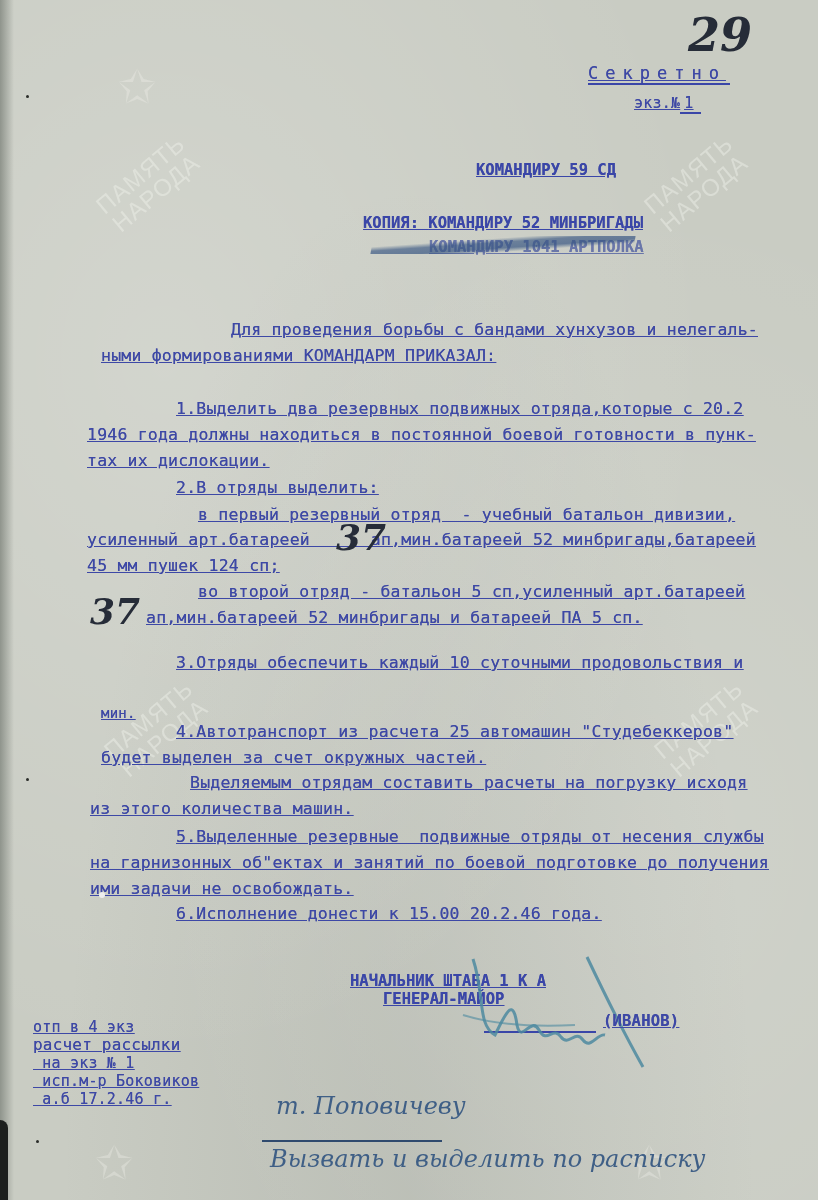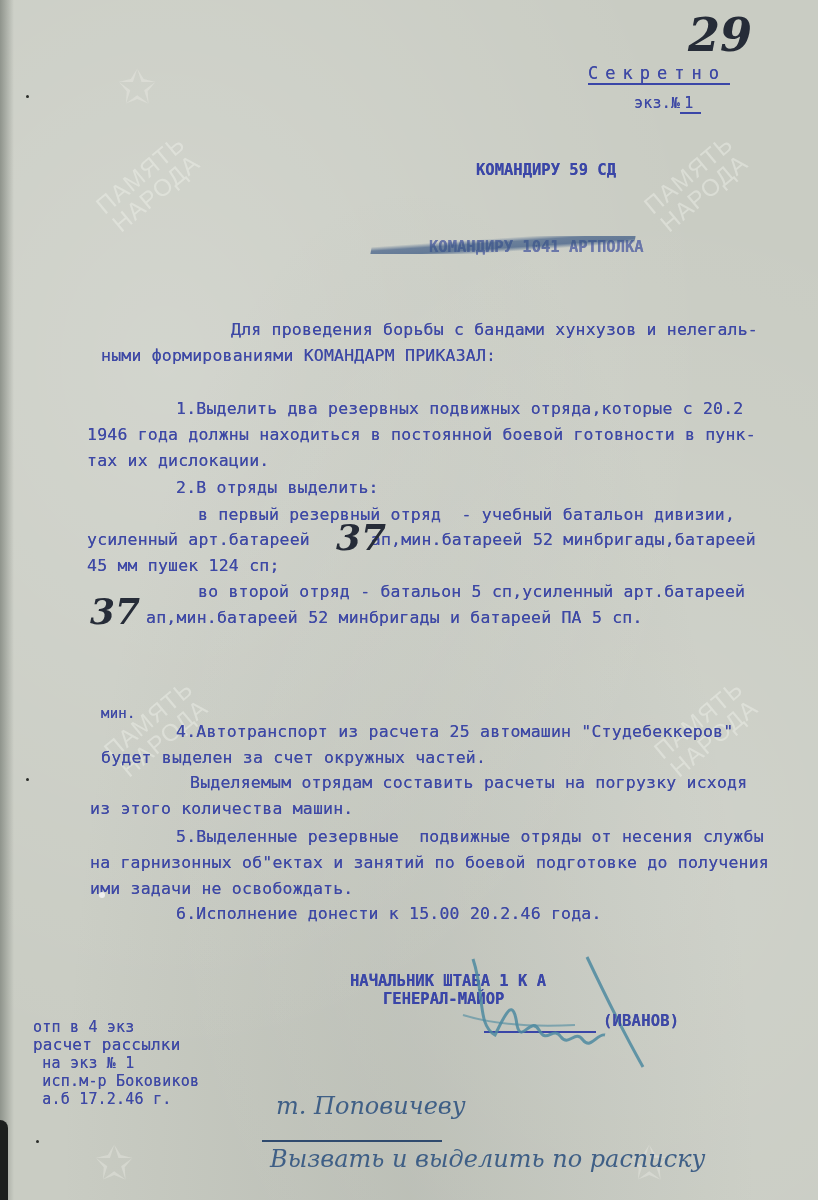--- a/index.html
+++ b/index.html
@@ -24,20 +24,21 @@
     position: absolute; left: 0; bottom: 0; width: 8px; height: 80px;
     background: #1c1f1d; border-top-right-radius: 8px;
   }
   .tw {
     position: absolute; white-space: pre;
     font-family: "DejaVu Sans Mono", "Liberation Mono", monospace;
     color: #3d48a6;
     font-size: 16.5px;
     letter-spacing: 0.2px;
     text-shadow: 0 0 0.6px rgba(40,50,150,0.7);
+    text-decoration: underline;
   }
   .tw.caps { font-weight: bold; font-size: 15.5px; color: #3a46a8; letter-spacing: 0; padding-left: 45px; }
   .tw.spaced { letter-spacing: 7px; }
   .underline { border-bottom: 2px solid #3a46a8; }
   .struck {
     position: absolute; left: 372px; top: 236px; width: 262px; height: 18px;
     background: linear-gradient(176deg, rgba(60,90,140,0) 30%, rgba(55,85,130,0.65) 42%, rgba(55,85,130,0.7) 58%, rgba(60,90,140,0) 70%);
     transform: skewX(-10deg);
   }
   .hand {
@@ -92,39 +93,41 @@
     <div>НАРОДА</div>
   </div>
   <div class="star" style="left:95px; top:1140px;">✩</div>
   <div class="star" style="left:630px; top:1140px;">✩</div>
 
   <div class="hand dark" style="left:688px; top:8px; font-size:46px; font-weight:bold;">29</div>
   <div class="tw spaced underline" style="left:588px; top:63px; font-size:17px; padding-right:4px;">Секретно</div>
   <div class="tw" style="left:634px; top:94px; font-size:15px;"><span>экз.№</span><span class="underline" style="padding:0 8px 0 4px;">1</span></div>
 
   <div class="tw caps" style="left:431px; top:161px;">КОМАНДИРУ 59 СД</div>
+  <div class="tw caps" style="left:318px; top:214px;"><span>КОПИЯ:</span> <span>КОМАНДИРУ 52 МИНБРИГАДЫ</span></div>
   <div class="tw caps" style="left:384px; top:238px; color:#4a5aa0; opacity:0.75;">КОМАНДИРУ 1041 АРТПОЛКА</div>
   <div class="struck"></div>
 
   <div class="tw" style="left:231px; top:320px;">Для проведения борьбы с бандами хунхузов и нелегаль-</div>
   <div class="tw" style="left:101px; top:346px;">ными формированиями КОМАНДАРМ ПРИКАЗАЛ:</div>
 
   <div class="tw" style="left:176px; top:399px;">1.Выделить два резервных подвижных отряда,которые с 20.2</div>
   <div class="tw" style="left:87px; top:425px;">1946 года должны находиться в постоянной боевой готовности в пунк-</div>
   <div class="tw" style="left:87px; top:451px;">тах их дислокации.</div>
 
   <div class="tw" style="left:176px; top:478px;text-align:right;">2.В отряды выделить:</div>
   <div class="tw" style="left:198px; top:505px;">в первый резервный отряд  - учебный батальон дивизии,</div>
   <div class="tw" style="left:87px; top:530px;">усиленный арт.батареей      ап,мин.батареей 52 минбригады,батареей</div>
   <div class="hand dark" style="left:336px; top:516px; font-size:36px; font-weight:bold;">37</div>
   <div class="tw" style="left:87px; top:556px;">45 мм пушек 124 сп;</div>
   <div class="tw" style="left:198px; top:582px;">во второй отряд - батальон 5 сп,усиленный арт.батареей</div>
   <div class="hand dark" style="left:90px; top:590px; font-size:36px; font-weight:bold;">37</div>
   <div class="tw" style="left:146px; top:608px;">ап,мин.батареей 52 минбригады и батареей ПА 5 сп.</div>
 
+  <div class="tw" style="left:176px; top:653px;">3.Отряды обеспечить каждый 10 суточными продовольствия и</div>
   <div class="tw" style="left:101px; top:705px; font-size:14px;">мин.</div>
 
   <div class="tw" style="left:176px; top:722px;">4.Автотранспорт из расчета 25 автомашин "Студебеккеров"</div>
   <div class="tw" style="left:190px; top:773px;">Выделяемым отрядам составить расчеты на погрузку исходя</div>
   <div class="tw" style="left:101px; top:748px;">будет выделен за счет окружных частей.</div>
   <div class="tw" style="left:90px; top:799px;">из этого количества машин.</div>
 
   <div class="tw" style="left:176px; top:827px;">5.Выделенные резервные  подвижные отряды от несения службы</div>
   <div class="tw" style="left:90px; top:853px;">на гарнизонных об"ектах и занятий по боевой подготовке до получения</div>
   <div class="tw" style="left:90px; top:879px;">ими задачи не освобождать.</div>

